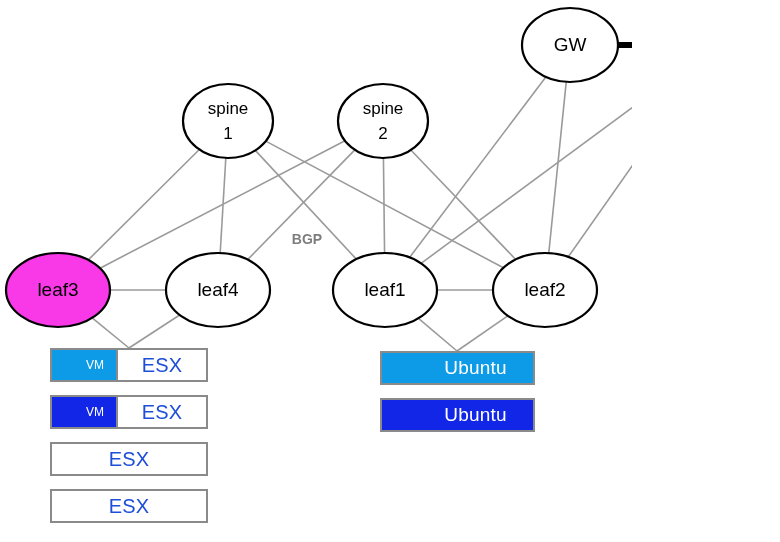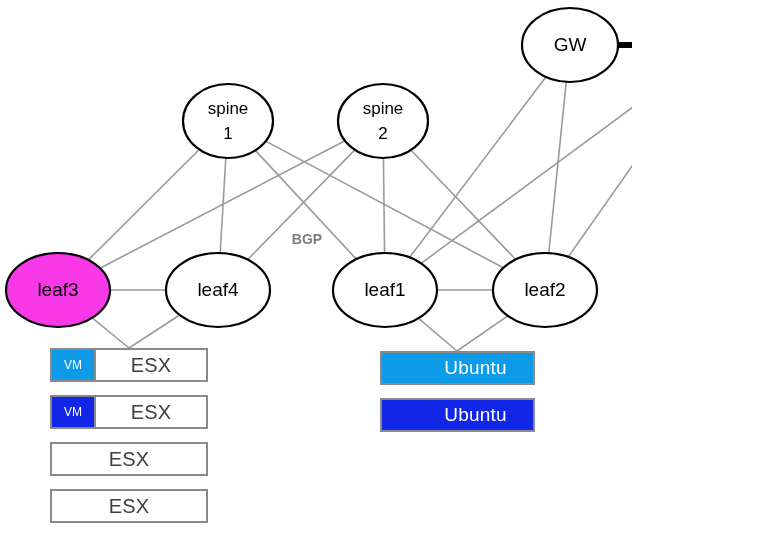--- a/index.html
+++ b/index.html
@@ -71,28 +71,29 @@
   }
   .host-badge {
     width: 42px;
     flex: 0 0 42px;
     display: flex;
     align-items: center;
     justify-content: center;
     font-size: 12px;
     color: #ffffff;
     border-right: 2px solid #8a8a8a;
+    padding-left: 22px;
   }
   .host-name {
     flex: 1 1 auto;
     display: flex;
     align-items: center;
     justify-content: center;
     font-size: 20px;
-    color: #404040;
+    color: #1d4ed8;
     letter-spacing: 0.2px;
   }
   .host-box.filled .host-name {
     color: #ffffff;
     font-size: 19px;
     margin-left: 36px;
   }
 </style>
 </head>
 <body>

